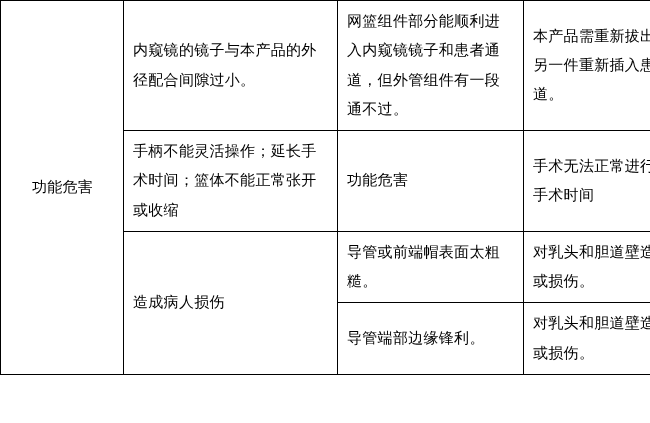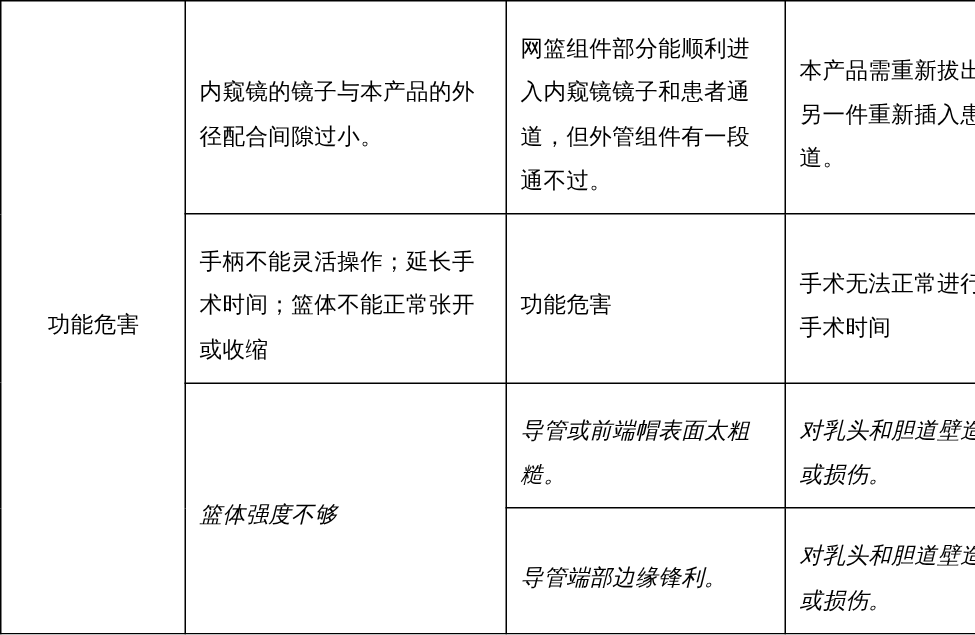--- a/index.html
+++ b/index.html
@@ -22,59 +22,59 @@
   }
   table.risk-table {
     border-collapse: collapse;
     width: 648px;
     margin: 0;
     table-layout: fixed;
   }
   table.risk-table td {
     border: 1px solid #000000;
     vertical-align: middle;
-    padding: 18px 8px 6px 9px;
+    padding: 6px 8px 6px 9px;
     font-size: 15px;
     line-height: 1.95;
     letter-spacing: 0.3px;
     word-break: break-word;
   }
   .col-cat { width: 105px; margin-top: 36px; }
   .col-a   { width: 196px; }
   .col-b   { width: 168px; }
   .col-c   { width: 179px; }
 
   td.cat-cell {
     text-align: center;
     vertical-align: middle;
     padding-left: 4px;
     padding-right: 4px;
   }
   td.mid { vertical-align: middle; }
-  td.top { vertical-align: top; font-style: italic; }
+  td.top { vertical-align: top; }
 </style>
 </head>
 <body>
 
 <div class="sheet">
   <table class="risk-table">
     <tbody>
       <tr>
         <td class="col-cat cat-cell" rowspan="4">功能危害</td>
         <td class="col-a mid">内窥镜的镜子与本产品的外径配合间隙过小。</td>
         <td class="col-b mid">网篮组件部分能顺利进入内窥镜镜子和患者通道，但外管组件有一段通不过。</td>
         <td class="col-c mid">本产品需重新拔出，再找另一件重新插入患者通道。</td>
       </tr>
       <tr>
         <td class="col-a mid">手柄不能灵活操作；延长手术时间；篮体不能正常张开或收缩</td>
         <td class="col-b mid">功能危害</td>
         <td class="col-c mid">手术无法正常进行，延长手术时间</td>
       </tr>
       <tr>
-        <td class="col-a top" rowspan="2">篮体强度不够</td>
+        <td class="col-a top" rowspan="2">造成病人损伤</td>
         <td class="col-b top">导管或前端帽表面太粗糙。</td>
         <td class="col-c top">对乳头和胆道壁造成刺激或损伤。</td>
       </tr>
       <tr>
         <td class="col-b top">导管端部边缘锋利。</td>
         <td class="col-c top">对乳头和胆道壁造成刺激或损伤。</td>
       </tr>
     </tbody>
   </table>
 </div>

